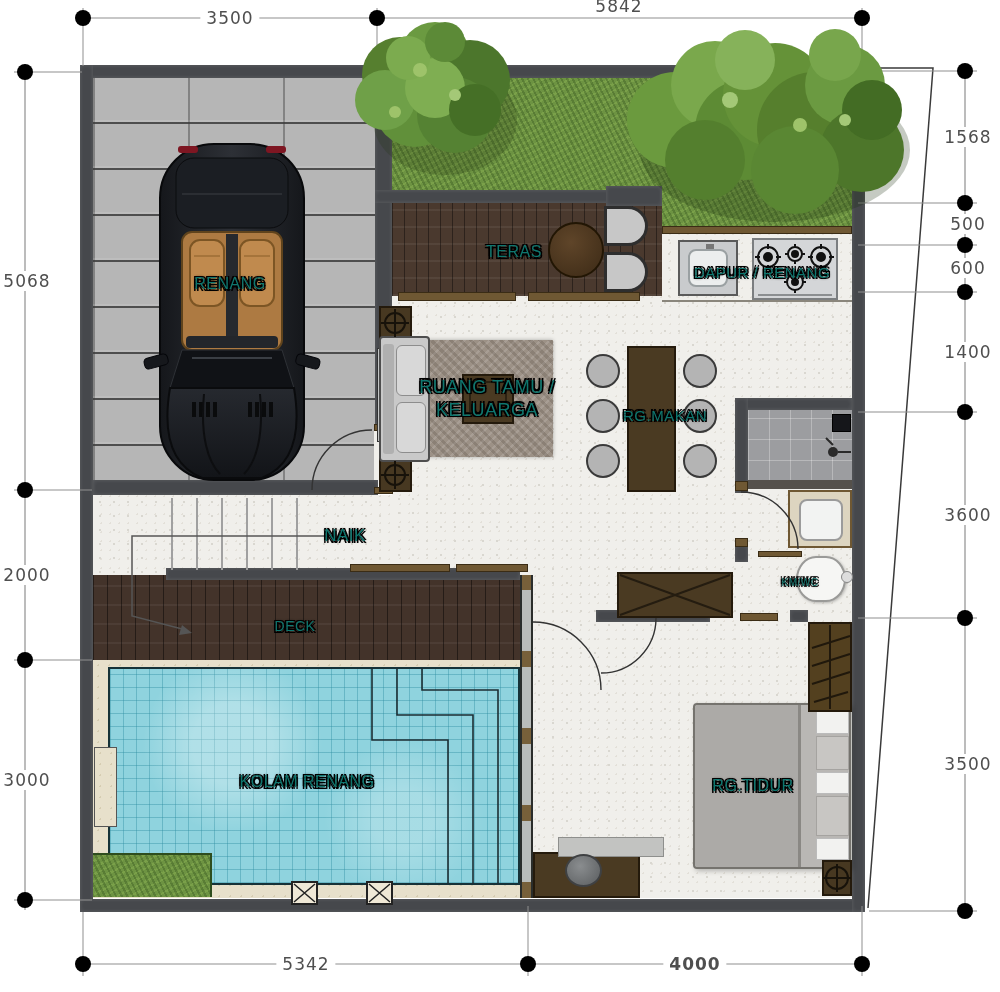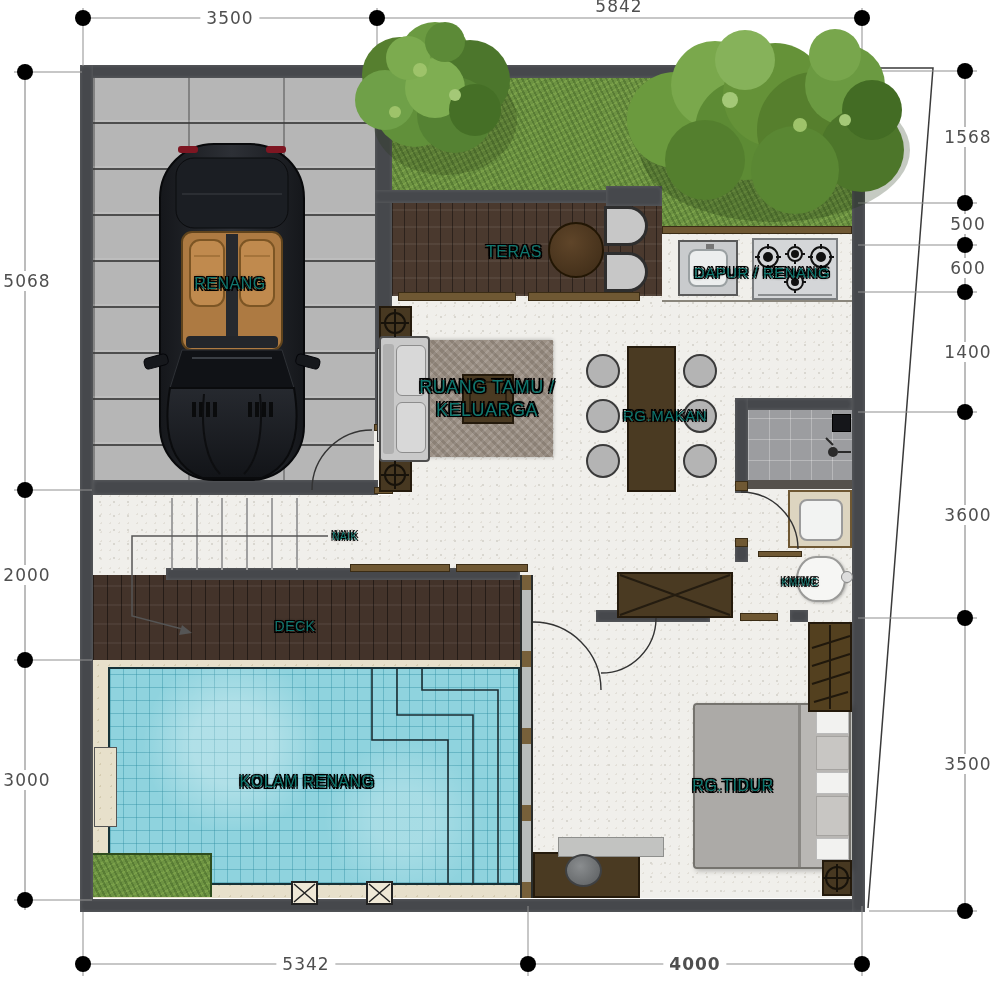--- a/index.html
+++ b/index.html
@@ -375,19 +375,19 @@
   <span class="dim" style="left:27px;top:575px;">2000</span>
   <span class="dim" style="left:27px;top:780px;">3000</span>
   <span class="dim" style="left:306px;top:964px;">5342</span>
   <span class="dim" style="left:695px;top:964px;font-weight:bold;">4000</span>
 
   <span class="rlabel" style="left:230px;top:284px;font-size:16px;">RENANG</span>
   <span class="rlabel" style="left:514px;top:252px;font-size:16px;">TERAS</span>
   <span class="rlabel" style="left:762px;top:272px;font-size:15px;">DAPUR / RENANG</span>
   <span class="rlabel" style="left:487px;top:399px;font-size:18px;white-space:normal;width:160px;text-align:center;line-height:1.3;">RUANG TAMU / KELUARGA</span>
   <span class="rlabel" style="left:649px;top:415px;font-size:15px;margin-left:16px;">RG.MAKAN</span>
-  <span class="rlabel" style="left:345px;top:536px;font-size:10px;">NAIK</span>
+  <span class="rlabel" style="left:345px;top:536px;font-size:17px;">NAIK</span>
   <span class="rlabel" style="left:295px;top:626px;font-size:14px;">DECK</span>
   <span class="rlabel" style="left:800px;top:582px;font-size:10px;">KM/WC</span>
   <span class="rlabel" style="left:307px;top:782px;font-size:16px;">KOLAM RENANG</span>
-  <span class="rlabel" style="left:733px;top:786px;font-size:16px;">RG.TIDUR</span>
+  <span class="rlabel" style="left:753px;top:786px;font-size:16px;">RG.TIDUR</span>
 
 </div>
 
 </body></html>

